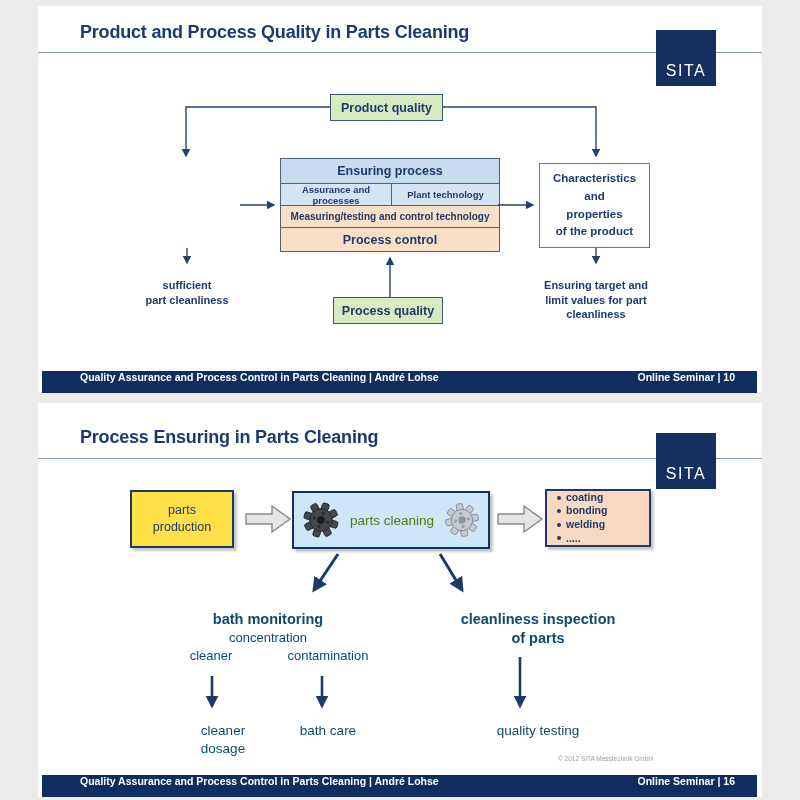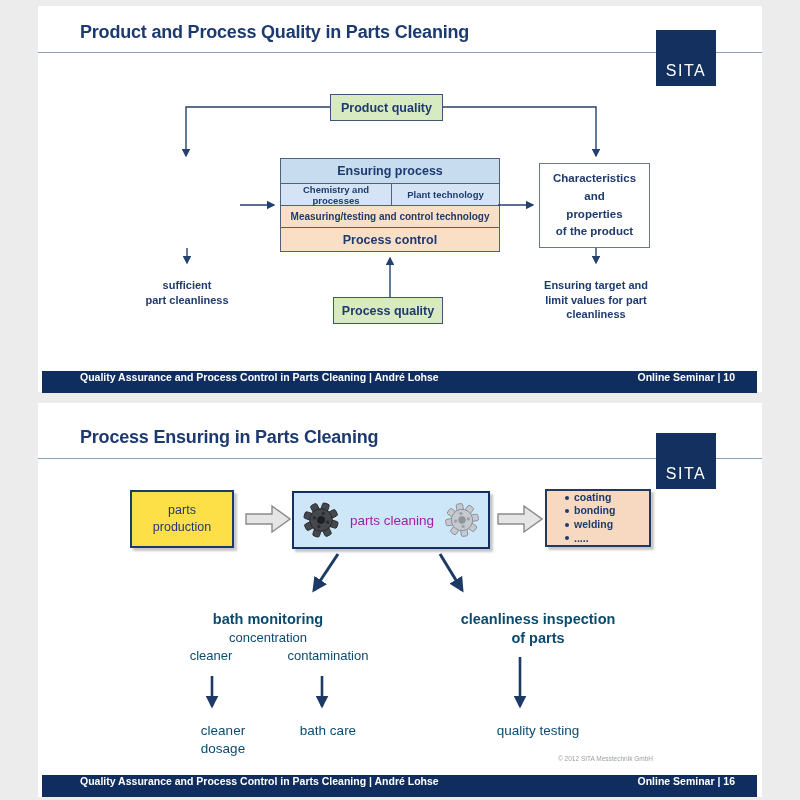--- a/index.html
+++ b/index.html
@@ -42,33 +42,33 @@
 
   .note { position:absolute; text-align:center; color:#1e3a6e; font-weight:bold; font-size:11px;
           line-height:1.32; white-space:pre-line; }
 
   
   .peachbox { background:#fde047; border:2px solid #1d3a66; box-shadow:3px 3px 2px rgba(0,0,0,0.22);
               font-size:12.5px; line-height:1.35; }
   .bluebox  { background:#cde7f8; border:2.6px solid #12305f; box-shadow:3px 3px 2px rgba(0,0,0,0.22);
               font-size:13.5px; }
   .outputs-list { position:absolute; display:flex; flex-direction:column; justify-content:center;
-                  gap:2px; padding:4px 0 4px 18px; box-sizing:border-box; background:#f6d9c0;
+                  gap:2px; padding:4px 0 4px 10px; box-sizing:border-box; background:#f6d9c0;
                   border:2px solid #1d3a66; box-shadow:3px 3px 2px rgba(0,0,0,0.22); }
   .output-item { display:flex; align-items:center; gap:5px; color:#1e3a6e; font-weight:bold;
                  font-size:10.5px; line-height:1.1; }
   .dot { width:4px; height:4px; border-radius:50%; background:#1e3a6e; flex:0 0 auto; }
 
   .lbl { position:absolute; text-align:center; color:#0c4a6e; white-space:pre-line;
          font-size:13px; line-height:1.3; }
   .lbl.bold { font-weight:bold; font-size:14.5px; }
 
   .blockarrow { position:absolute; width:46px; height:32px; }
   .gear { flex:0 0 auto; }
-  .pc-label { color:#a21caf; margin:4px 10px; }
+  .pc-label { color:#4d7c0f; margin:4px 10px; }
 
   .copyright { position:absolute; left:400px; width:215px; top:352px; text-align:right;
                color:#9aa0a6; font-size:6.5px; }
 
   .connectors { position:absolute; left:0; top:0; z-index:40; pointer-events:none; }
 </style>
 </head>
 <body>
 
 <div class="page">
@@ -79,21 +79,21 @@
     <div class="logo" style="top:-4px;">
       <span class="logo-text">SITA</span>
     </div>
 
     <div class="dbox green" style="left:292px; top:88px; width:113px; height:27px;">Product quality</div>
 
 
     <div class="stack">
       <div class="row row-header">Ensuring process</div>
       <div class="row row-cells">
-        <div class="cell cell-1">Chemistry and processes</div>
+        <div class="cell cell-1">Assurance and processes</div>
         <div class="cell cell-2">Plant technology</div>
       </div>
       <div class="row row-meas">Measuring/testing and control technology</div>
       <div class="row row-control">Process control</div>
     </div>
 
     <div class="dbox whitebox" style="left:501px; top:157px; width:111px; height:85px;">Characteristics
 and
 properties
 of the product</div>

